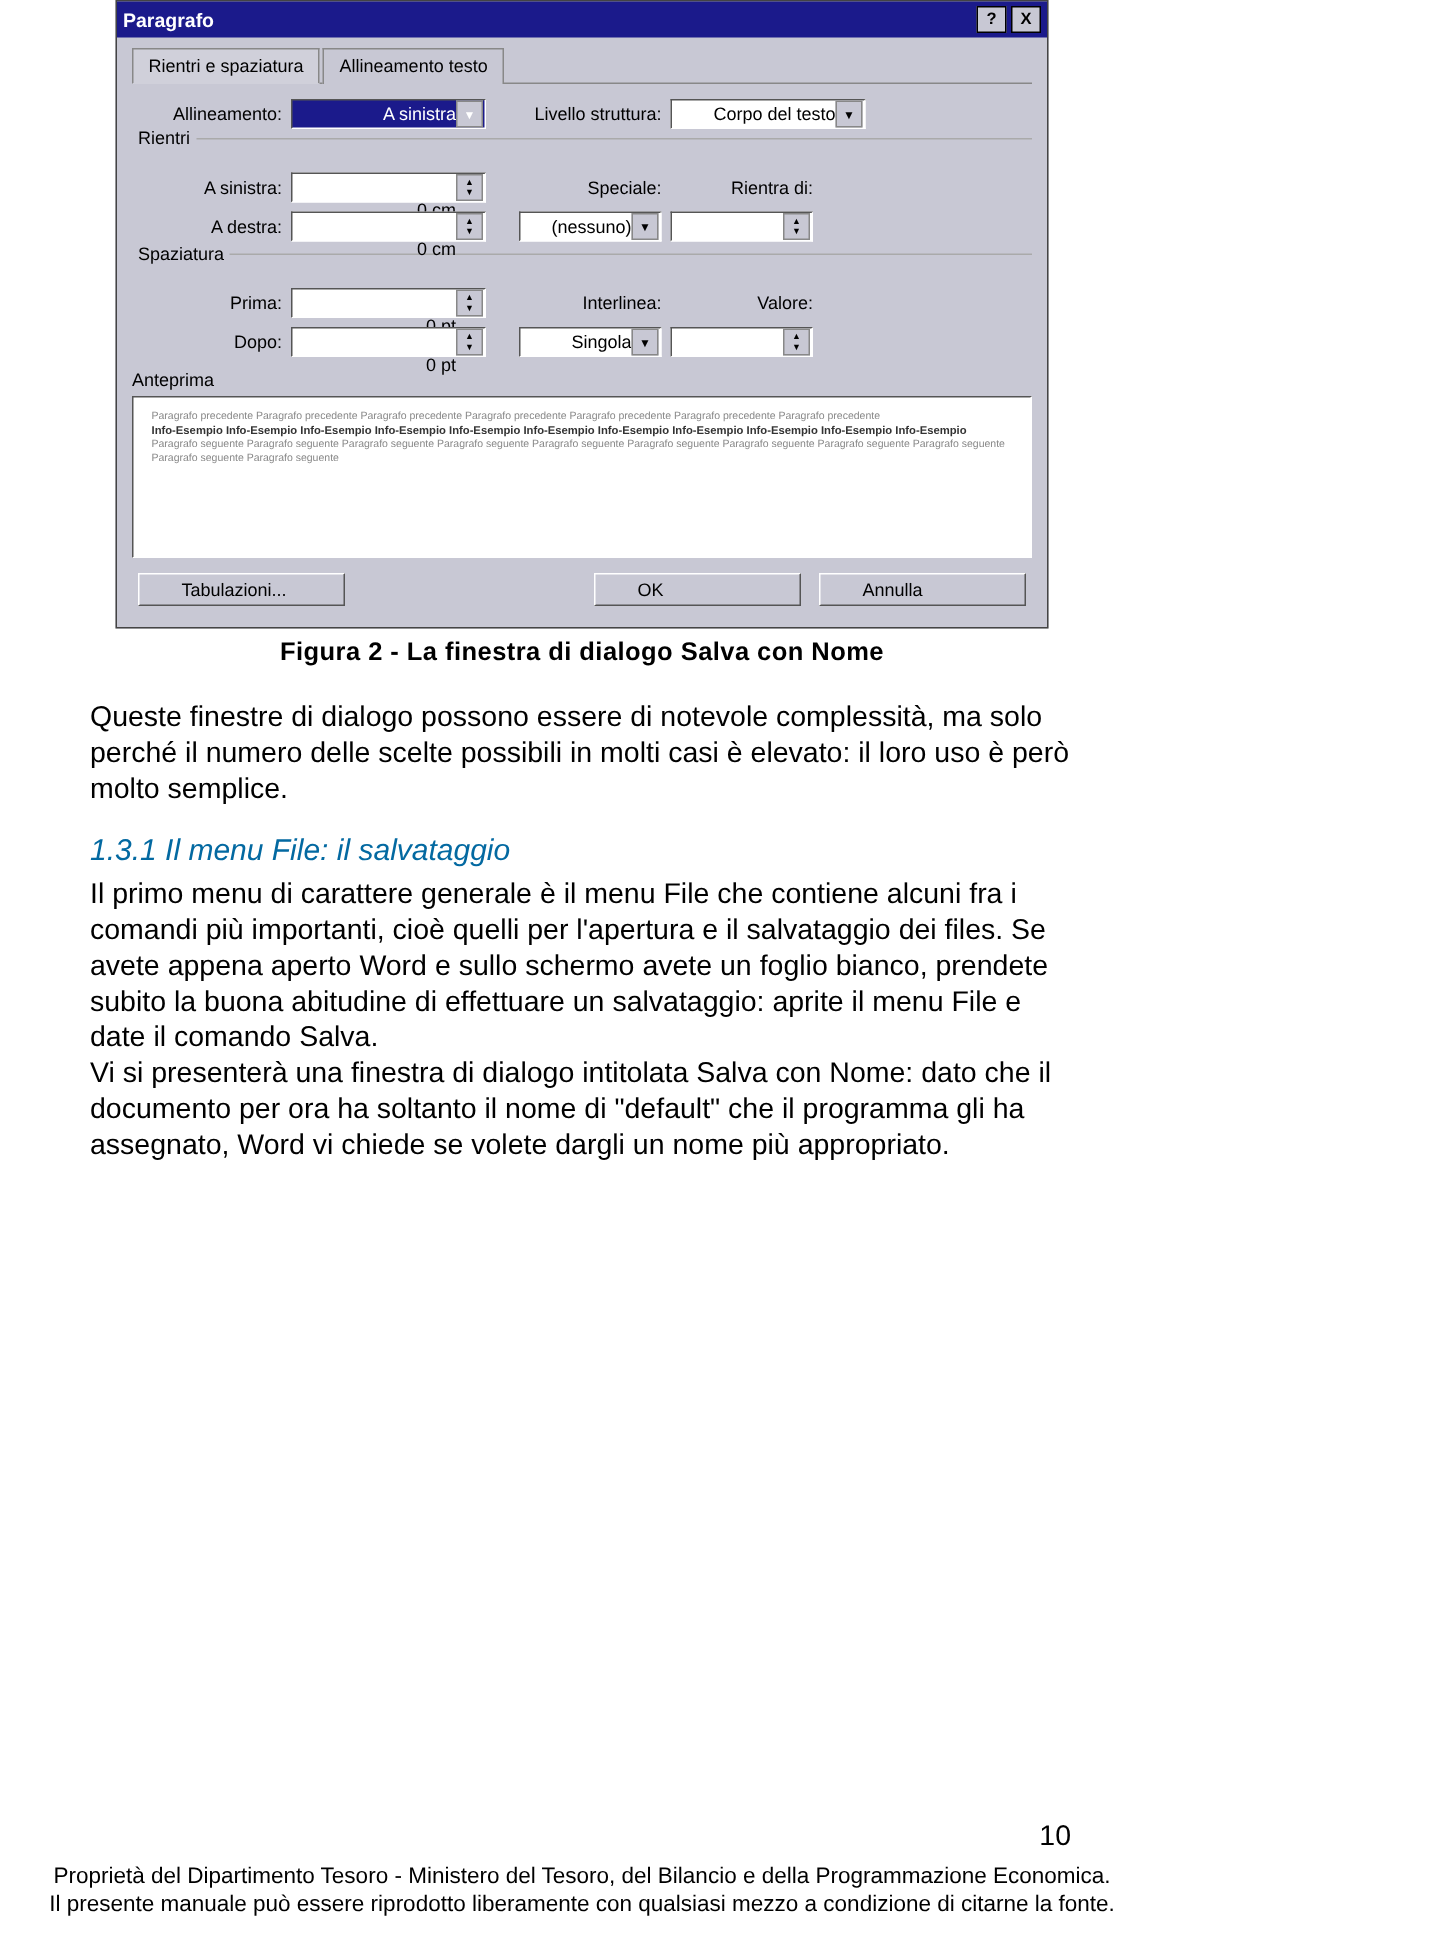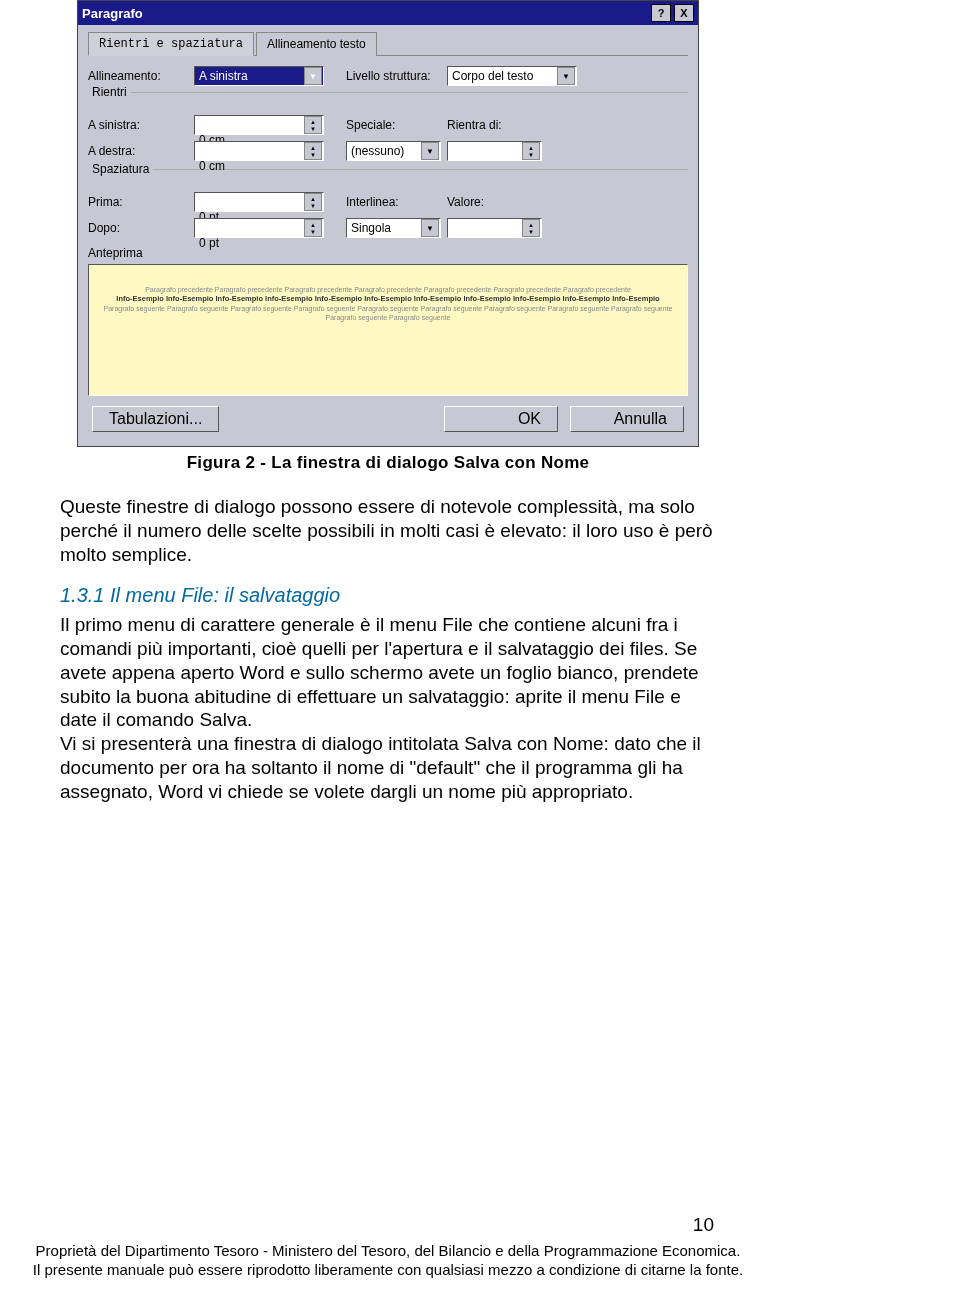--- a/index.html
+++ b/index.html
@@ -54,27 +54,27 @@
     background: #c8c8d4;
     border: 1px solid #888;
     border-bottom: none;
     font-size: 12px;
     position: relative;
     top: 1px;
   }
   .tab.active {
     background: #d0d0da;
     border-bottom: 1px solid #d0d0da;
-    font-family: Liberation Mono, monospace;
   }
   .row {
     display: flex;
     align-items: center;
     gap: 6px;
     margin: 6px 0;
+    text-align: right;
   }
   .lbl { width: 100px; font-size: 12px; }
   .lbl2 { width: 95px; font-size: 12px; }
   .combo, .spinbox, .txtbox {
     background: #fff;
     border-top: 1px solid #555; border-left: 1px solid #555;
     border-right: 1px solid #fff; border-bottom: 1px solid #fff;
     height: 20px;
     display: flex; align-items: center;
     padding: 0 4px;
@@ -97,46 +97,45 @@
   .group-label { font-size: 12px; margin-top: 6px; margin-bottom: 2px; }
   .group-frame {
     border-top: 1px solid #aaa;
     padding-top: 2px;
     margin-bottom: 8px;
   }
   .group-title {
     position: relative; top: -10px; background: #c8c8d4; padding: 0 4px; font-size:12px;
   }
   .preview-box {
-    background: #fef9c3;
+    background: #ffffff;
     border-top: 1px solid #555; border-left: 1px solid #555;
     border-right: 1px solid #fff; border-bottom: 1px solid #fff;
     height: 90px;
     margin: 4px 0 0 0;
-    padding: 20px 12px;
+    padding: 8px 12px;
     font-size: 7px;
     color: #888;
     line-height: 1.3;
     overflow: hidden;
-    text-align: center;
   }
   .preview-box .loud { font-weight: bold; color:#333; font-size:7.5px;}
   .btnbar {
     display: flex;
     justify-content: space-between;
     padding: 10px 4px 4px 4px;
   }
   .winbtn {
     background: #c8c8d4;
     border-top: 1px solid #fff; border-left: 1px solid #fff;
     border-right: 1px solid #555; border-bottom: 1px solid #555;
-    padding: 3px 16px;
-    font-size: 16px;
+    padding: 3px 28px;
+    font-size: 12px;
     min-width: 80px;
-    text-align: right;
+    text-align: left;
   }
   .btnbar .right { display:flex; gap:12px; }
 
   
   .caption {
     text-align: center;
     font-weight: bold;
     font-size: 17px;
     letter-spacing: 0.3px;
     margin: 4px 0 22px 0;

